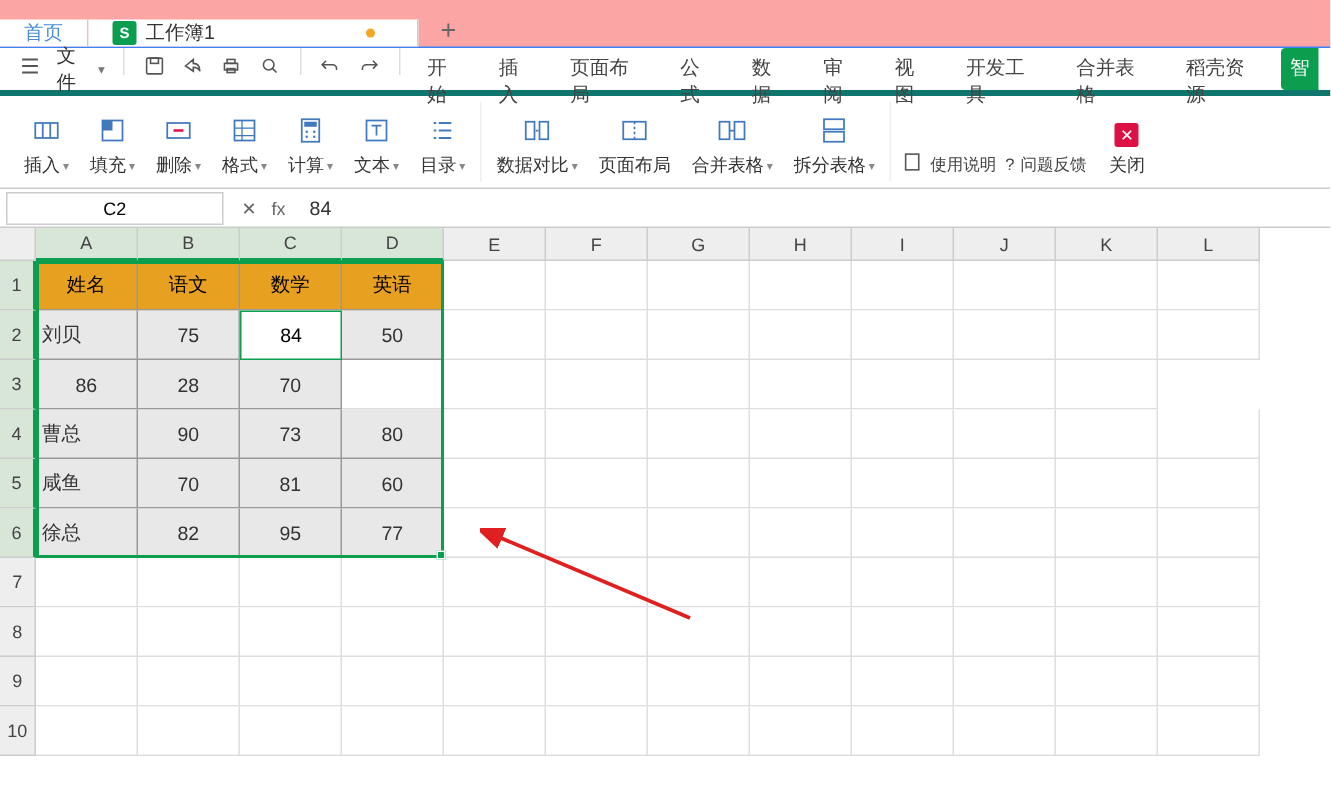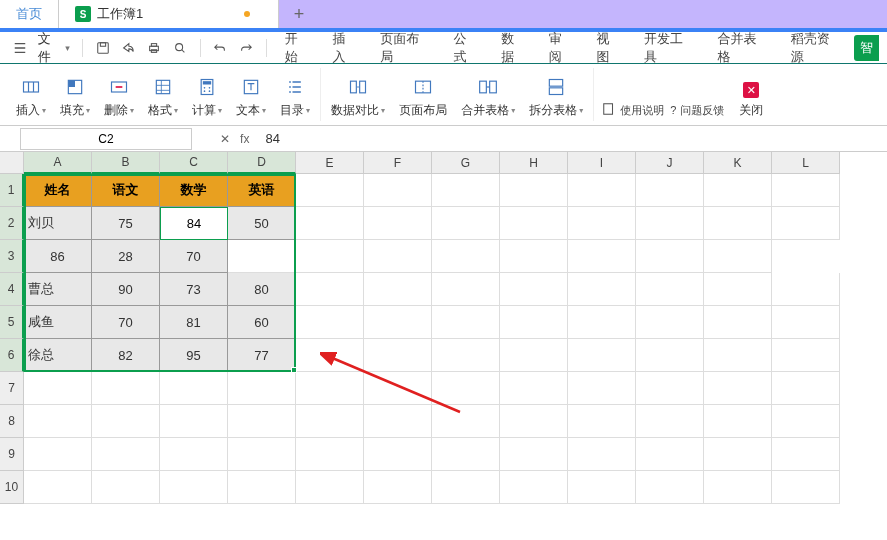--- a/index.html
+++ b/index.html
@@ -1,49 +1,49 @@
 <!DOCTYPE html>
 <html><head>
 <meta charset="utf-8">
 <style>
 * { margin: 0; padding: 0; box-sizing: border-box; font-family: "Microsoft YaHei", sans-serif; }
 body { background: #fff; width: 887px; height: 540px; overflow: hidden; position: relative; }
 
 
-.tab-bar { display: flex; height: 32px; background: #c4b5fd; border-bottom: 4px solid #3b82f6; }
+.tab-bar { display: flex; height: 32px; background: #fca5a5; border-bottom: 1px solid #3b82f6; align-items: flex-end; }
 .tab { display: flex; align-items: center; padding: 0 16px; font-size: 13px; border-right: 1px solid #ccc; cursor: pointer; gap: 6px; position: relative; }
 .tab.home { background: #fff; color: #4a8cd6; }
 .tab.workbook { background: #fff; color: #333; min-width: 220px; }
 .tab-icon-s { width: 16px; height: 16px; background: #0b9e4e; color: #fff; font-size: 10px; font-weight: bold; display: inline-flex; align-items: center; justify-content: center; border-radius: 2px; }
 .tab-dot { position: absolute; right: 28px; width: 6px; height: 6px; background: #f5a623; border-radius: 50%; }
 .tab-add { width: 40px; display: flex; align-items: center; justify-content: center; color: #666; font-size: 18px; cursor: pointer; }
 
 
-.menu-bar { display: flex; align-items: center; height: 32px; background: #fff; border-bottom: 1px solid #0f766e; padding: 0 8px; gap: 2px; font-size: 13px; color: #333; }
+.menu-bar { display: flex; height: 32px; background: #fff; border-bottom: 4px solid #0f766e; padding: 0 8px; gap: 2px; font-size: 13px; color: #333; }
 .menu-icon-btn { width: 24px; height: 24px; display: inline-flex; align-items: center; justify-content: center; cursor: pointer; color: #555; border-radius: 2px; }
 .file-menu { display: flex; align-items: center; gap: 2px; cursor: pointer; padding: 0 4px; }
 .menu-sep { width: 1px; height: 18px; background: #ddd; margin: 0 6px; }
 .menu-item { padding: 4px 10px; cursor: pointer; color: #444; }
 .menu-item.green-badge { background: #0b9e4e; color: #fff; border-radius: 3px 0 0 3px; padding: 4px 6px; margin-left: auto; }
 
 
 .ribbon { display: flex; height: 62px; background: #fff; border-bottom: 1px solid #ccc; padding: 4px 6px; gap: 0; }
 .ribbon-group { display: flex; align-items: flex-end; padding: 0 6px; border-right: 1px solid #eee; gap: 6px; }
 .ribbon-btn { display: flex; flex-direction: column; align-items: center; justify-content: flex-end; font-size: 12px; color: #333; cursor: pointer; padding: 2px 4px; gap: 4px; min-width: 38px; }
 .ribbon-label { display: flex; align-items: center; gap: 2px; }
 .ribbon-icon { width: 22px; height: 22px; display: flex; align-items: center; justify-content: center; color: #4178be; }
 .ribbon-icon svg { width: 20px; height: 20px; }
 .ribbon-side { display: flex; flex-direction: row; gap: 2px; font-size: 11px; color: #444; padding: 2px 0; }
 .ribbon-side-item { display: flex; align-items: center; gap: 4px; cursor: pointer; padding: 1px 2px; }
 .close-x { width: 16px; height: 16px; background: #d14; color: #fff; display: inline-flex; align-items: center; justify-content: center; font-size: 11px; border-radius: 2px; }
 .dd { font-size: 8px; color: #888; }
 
 
 .formula-bar { display: flex; align-items: center; height: 26px; border-bottom: 1px solid #ccc; background: #fff; }
-.name-box { width: 172px; height: 22px; border: 1px solid #ccc; margin: 0 20px; font-size: 12px; text-align: center; padding: 2px 4px; }
+.name-box { width: 145px; height: 22px; border: 1px solid #ccc; margin: 0 4px; font-size: 12px; text-align: center; padding: 2px 4px; }
 .fx-area { display: flex; align-items: center; gap: 10px; padding: 0 8px; color: #666; font-size: 12px; }
 .fx-icon { color: #666; }
 .formula-input { flex: 1; border: none; outline: none; font-size: 13px; padding: 0 8px; color: #333; }
 
 
 .sheet-area { position: relative; background: #fff; }
 .corner { position: absolute; left: 0; top: 0; width: 24px; height: 22px; background: #eee; border-right: 1px solid #ccc; border-bottom: 1px solid #ccc; }
 .col-headers { position: absolute; left: 24px; top: 0; height: 22px; display: flex; }
 .col-h { width: 68px; height: 22px; background: #eee; border-right: 1px solid #ccc; border-bottom: 1px solid #ccc; display: flex; align-items: center; justify-content: center; font-size: 12px; color: #444; cursor: pointer; }
 .col-h.sel { background: #d8e6d8; border-bottom: 2px solid #0b9e4e; }
@@ -52,21 +52,21 @@
 .row-h.sel { background: #d8e6d8; border-right: 2px solid #0b9e4e; }
 
 .cells { position: absolute; left: 24px; top: 22px; }
 .cell-row { display: flex; height: 33px; }
 .cell { width: 68px; height: 33px; border-right: 1px solid #ddd; border-bottom: 1px solid #ddd; font-size: 13px; display: flex; align-items: center; padding: 0 4px; cursor: cell; color: #333; background: #fff; }
 
 .selection-box { position: absolute; border: 2px solid #0b9e4e; pointer-events: none; }
 .sel-handle { position: absolute; right: -3px; bottom: -3px; width: 6px; height: 6px; background: #0b9e4e; border: 1px solid #fff; }
 .active-cell { position: absolute; background: #fff; border: 1px solid #0b9e4e; pointer-events: none; display: flex; align-items: center; justify-content: center; font-size: 13px; }
 
-.data-header-cell { background: #e8a020 !important; color: #000; justify-content: center; font-weight: bold; border-right: 1px solid #999 !important; border-bottom: 1px solid #999 !important; }
+.data-header-cell { background: #e8a020 !important; color: #000; justify-content: center; font-weight: normal; border-right: 1px solid #999 !important; border-bottom: 1px solid #999 !important; }
 .data-cell { background: #e8e8e8 !important; justify-content: center; border-right: 1px solid #999 !important; border-bottom: 1px solid #999 !important; }
 .data-cell.name { justify-content: flex-start; }
 
 .arrow-annot { position: absolute; pointer-events: none; }
 
 .chev { font-size: 9px; color: #777; }
 </style>
 </head>
 <body>
 

